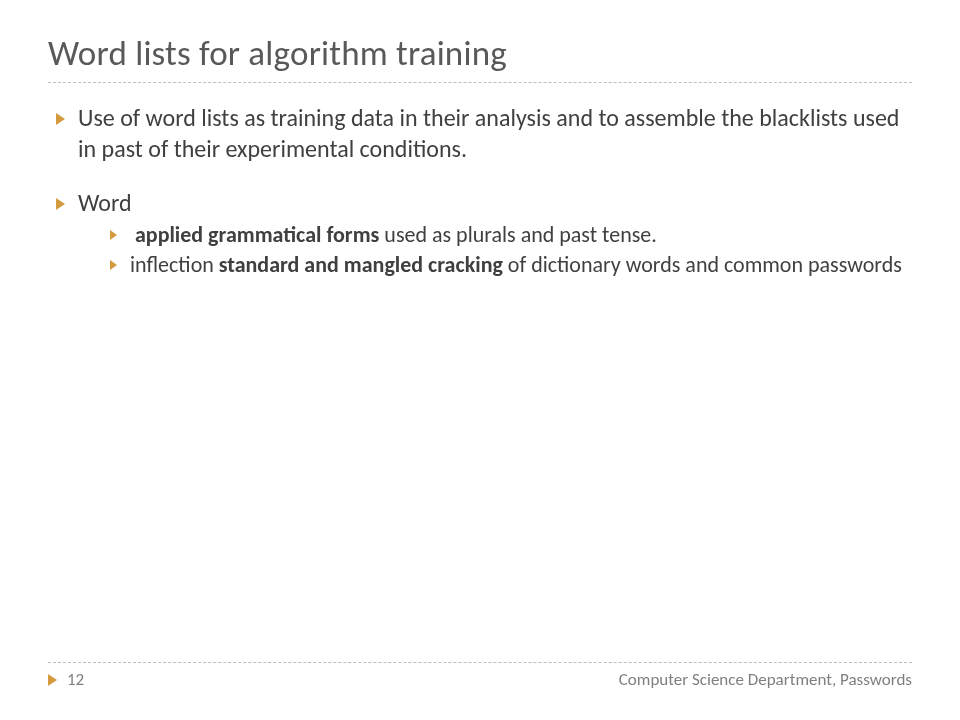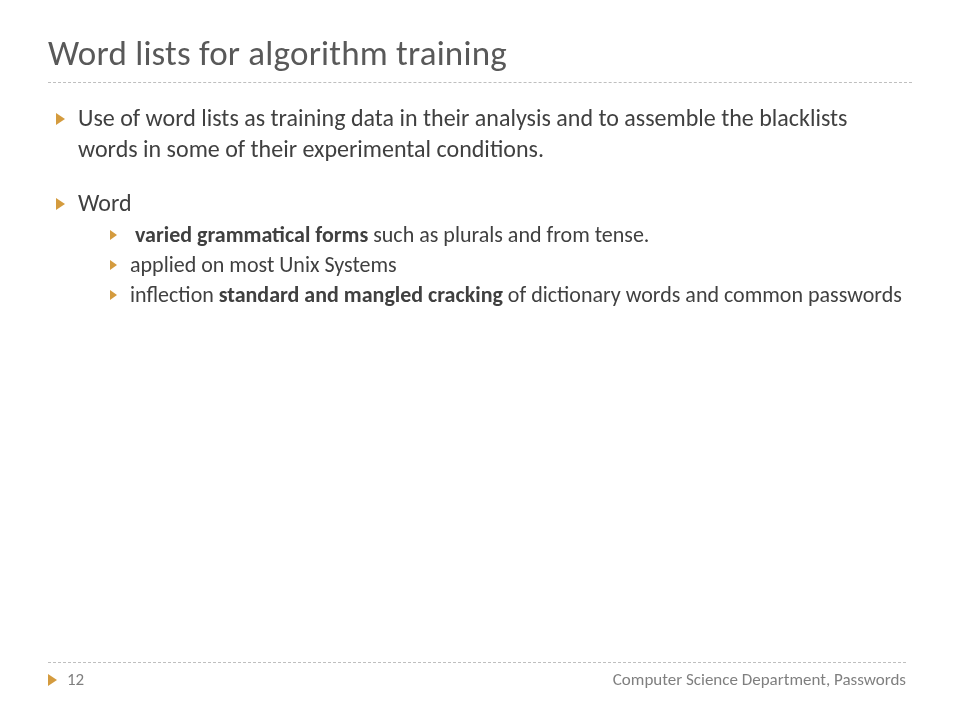--- a/index.html
+++ b/index.html
@@ -73,21 +73,21 @@
     left: 2px;
     top: 9px;
     width: 0; height: 0;
     border-top: 5px solid transparent;
     border-bottom: 5px solid transparent;
     border-left: 7px solid #d49b3e;
   }
   .b { font-weight: 700; color: #404040; }
   .footer {
     position: absolute;
-    left: 0; right: 6px;
+    left: 0; right: 0;
     bottom: 30px;
     padding: 0 48px;
   }
   .footer .ft-rule {
     border: none;
     border-top: 1px dashed #bfbfbf;
     margin: 0 0 6px 0;
   }
   .footer .ft-row {
     display: flex;
@@ -110,30 +110,27 @@
 <body>
 
 <div class="slide">
 
   <h1 class="title">Word lists for algorithm training</h1>
   <hr class="rule">
 
   <div class="body">
     <ul class="lvl1">
       <li>
-        <span>Use of word lists as training data in their analysis and to assemble the blacklists words in some of their experimental conditions.</span>
+        <span>Use of word lists as training data in their analysis and to assemble the blacklists used in past of their experimental conditions.</span>
       </li>
       <li>
         <span>Word</span>
         <ul class="lvl2">
           <li>
-            &nbsp;<span class="b">varied grammatical forms</span><span> such as plurals and from tense.</span>
-          </li>
-          <li>
-            <span>applied on most Unix Systems</span>
+            &nbsp;<span class="b">applied grammatical forms</span><span> used as plurals and past tense.</span>
           </li>
           <li>
             <span>inflection </span><span class="b">standard and mangled cracking</span><span> of dictionary words and common passwords</span>
           </li>
         </ul>
       </li>
     </ul>
   </div>
 
   <div class="footer">

